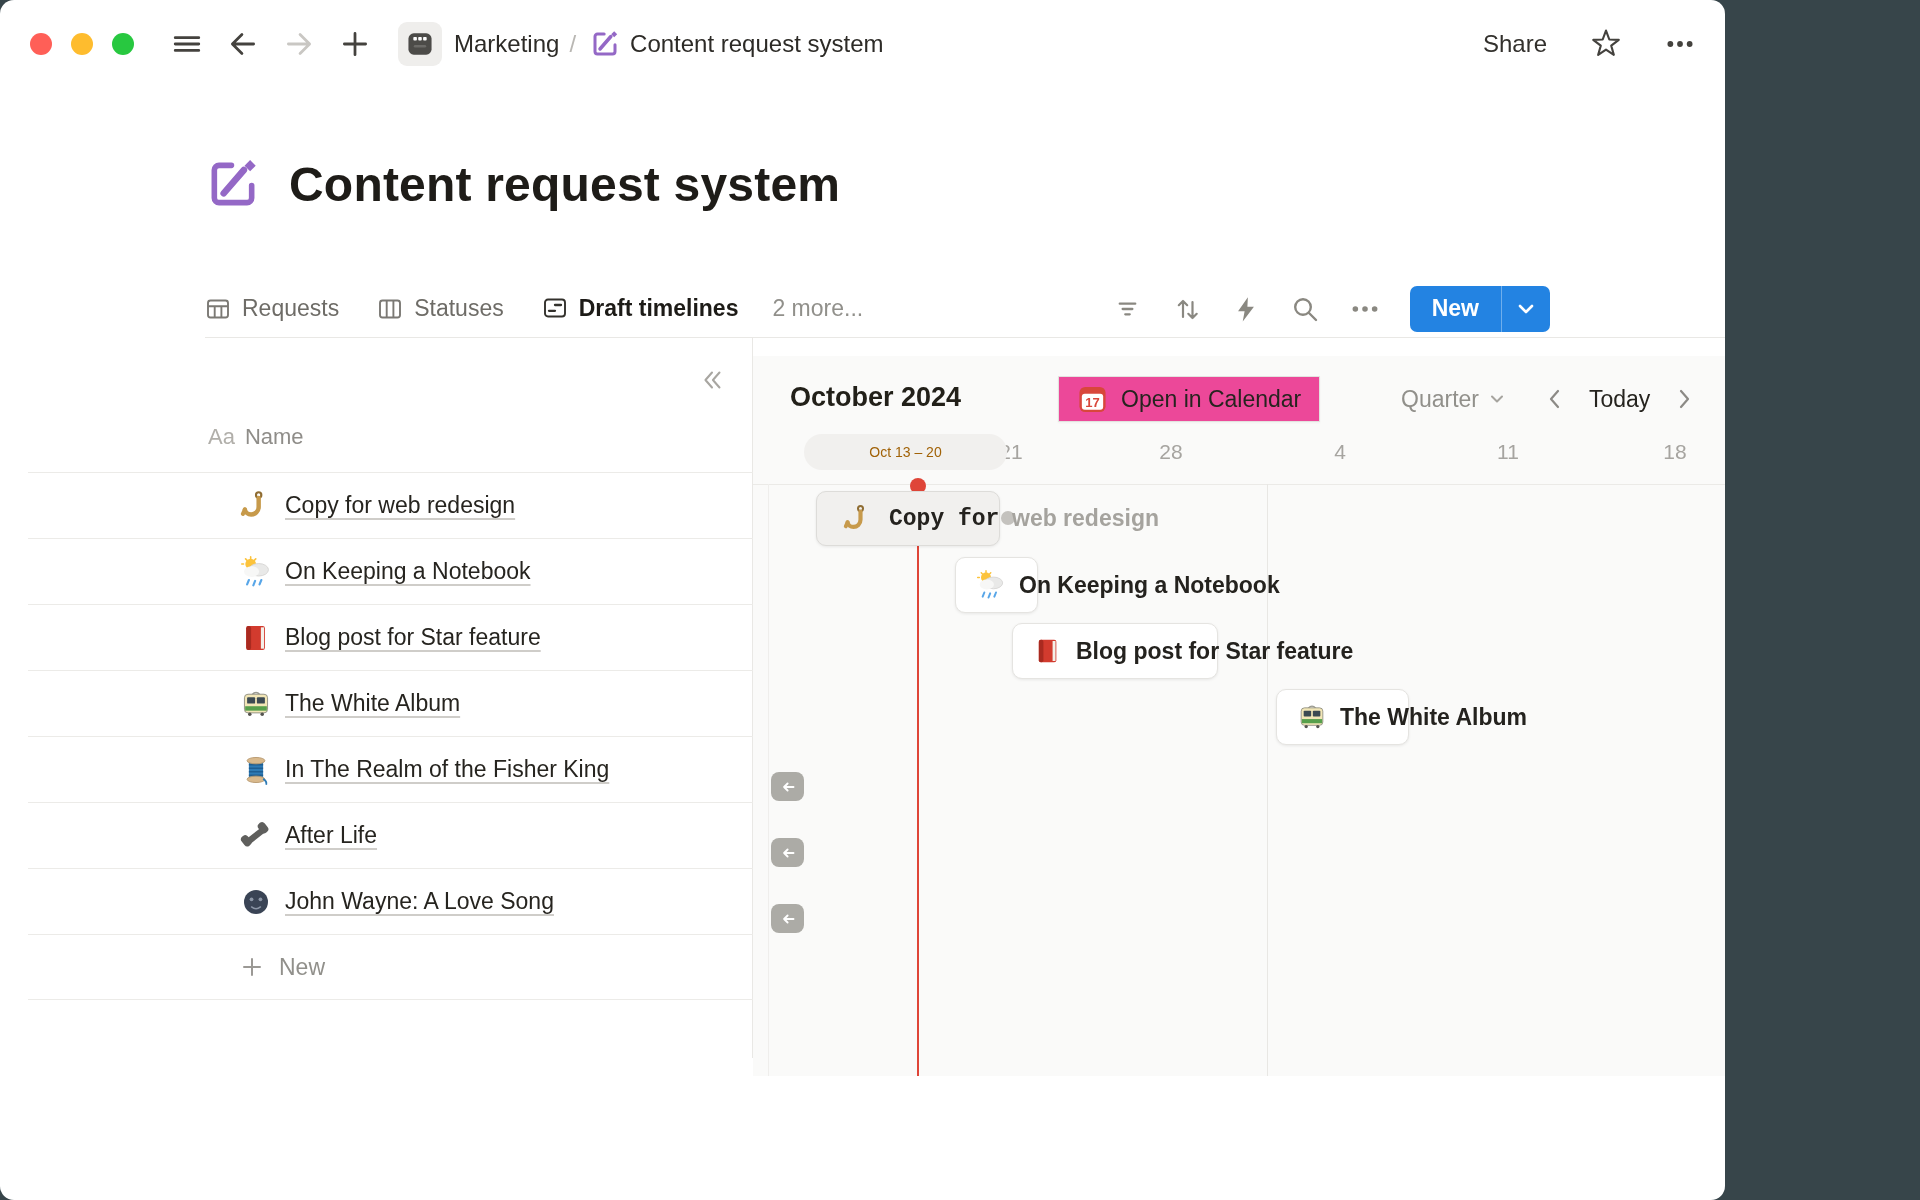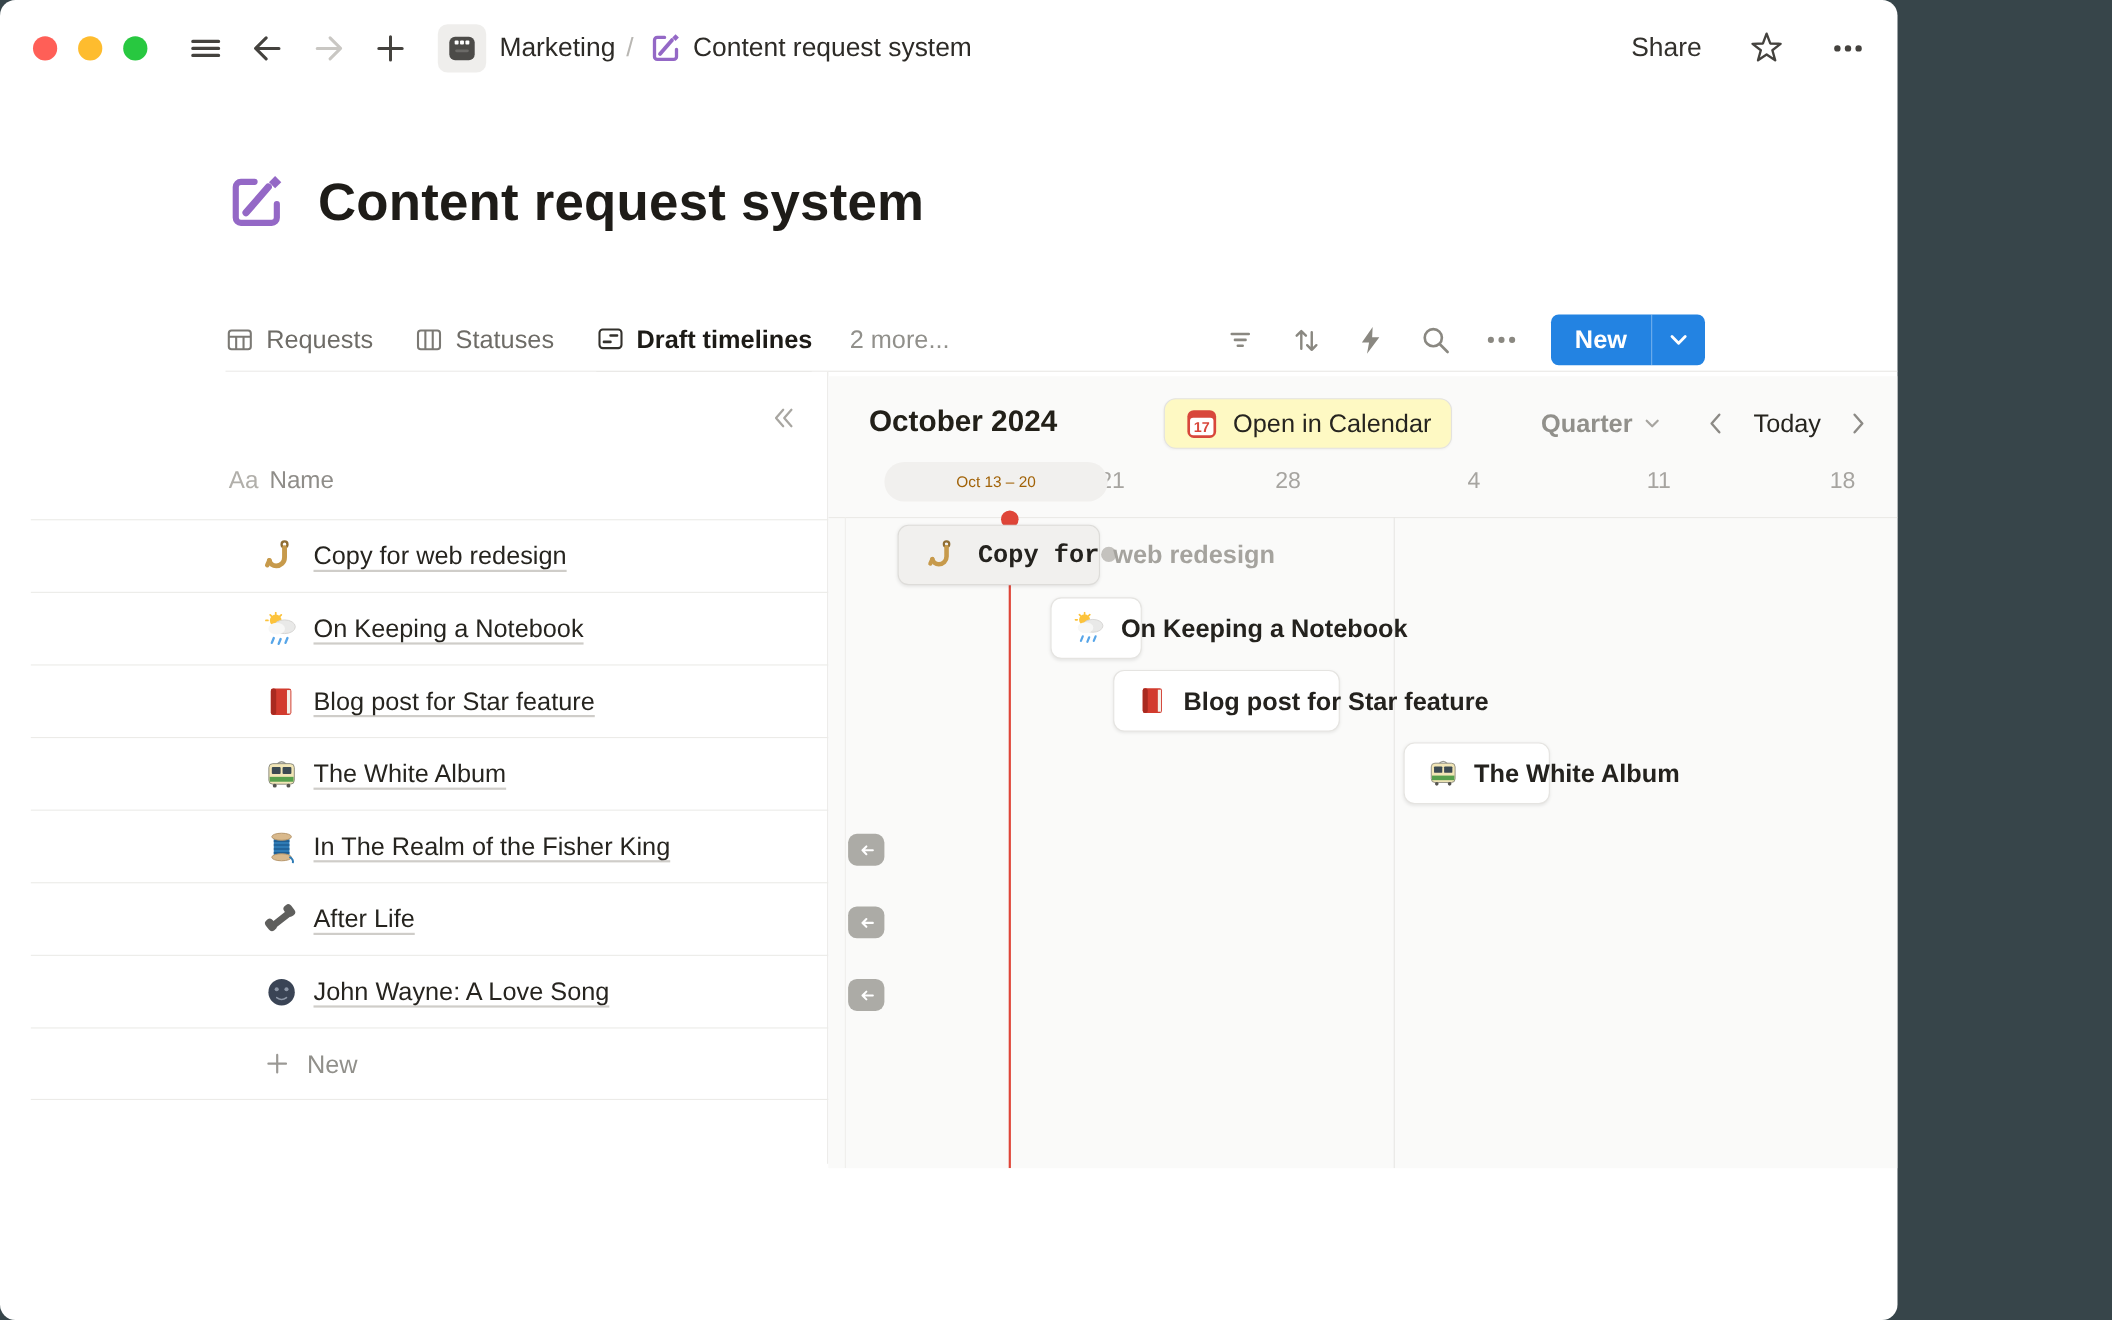--- a/index.html
+++ b/index.html
@@ -40,27 +40,27 @@
   .col-head{position:absolute;left:208px;top:86px;display:flex;align-items:center;gap:10px;font-size:22px;}
   .col-head .aa{color:#B1AFAA;}
   .col-head .nm{color:#8F8D89;}
   .lrow{position:absolute;left:0;width:100%;height:66px;display:flex;align-items:center;gap:13px;border-top:1px solid #ECEBE8;padding-left:212px;box-sizing:border-box;margin-left:28px;}
   .lrow .name{font-size:23px;font-weight:500;color:#26241F;text-decoration:underline;text-decoration-color:#CFCDC9;text-decoration-thickness:1.5px;text-underline-offset:5px;}
   .lrow.newrow{border-bottom:1px solid #ECEBE8;gap:15px;}
   .lrow.newrow .name{color:#91908B;text-decoration:none;font-weight:400;}
   .emoji-ic{width:32px;height:32px;flex:0 0 auto;}
 
   
-  .tl{position:absolute;left:753px;top:342px;right:0;height:720px;background:#FAFAF9;overflow:hidden;}
+  .tl{position:absolute;left:753px;top:356px;right:0;height:720px;background:#FAFAF9;overflow:hidden;}
   .tl-month{position:absolute;left:37px;top:26px;font-size:27px;font-weight:600;color:#222019;}
   .opencal{position:absolute;left:305px;top:20px;height:46px;display:flex;align-items:center;gap:13px;padding:0 18px;
-           background:#fef9c3;border:1px solid #E3E2DF;border-radius:11px;box-shadow:0 1px 2px rgba(0,0,0,.04);box-sizing:border-box;}
+           background:#ec4899;border:1px solid #E3E2DF;border-radius:0;box-shadow:0 1px 2px rgba(0,0,0,.04);box-sizing:border-box;}
   .opencal .lbl{font-size:23px;font-weight:500;color:#26241F;}
   .tl-nav{position:absolute;left:648px;top:20px;height:46px;display:flex;align-items:center;}
-  .tl-zoom{display:flex;align-items:center;gap:9px;font-size:23px;color:#91908B;margin-right:32px;font-weight:bold;}
+  .tl-zoom{display:flex;align-items:center;gap:9px;font-size:23px;color:#91908B;margin-right:32px;}
   .tl-chev{padding:0 8px;}
   .tl-today{font-size:23px;color:#26241F;margin:0 18px;}
   .tick{position:absolute;top:84px;transform:translateX(-50%);font-size:21px;color:#A6A4A0;z-index:1;}
   .range-pill{position:absolute;left:51px;top:78px;width:203px;height:36px;border-radius:18px;background:#F1F0EE;
               display:flex;align-items:center;justify-content:center;font-size:14px;color:#a16207;z-index:2;}
   .tl-headline{position:absolute;left:0;right:0;top:128px;height:1px;background:#EBEAE7;}
   .vline{position:absolute;top:128px;bottom:0;width:1px;}
   .today-line{position:absolute;left:164px;top:130px;bottom:0;width:2px;background:#DF4538;z-index:1;}
   .today-dot{position:absolute;left:157px;top:122px;width:16px;height:16px;border-radius:50%;background:#DF4538;z-index:2;}
   .bar{position:absolute;height:56px;border-radius:10px;background:#fff;border:1px solid #E5E4E1;

